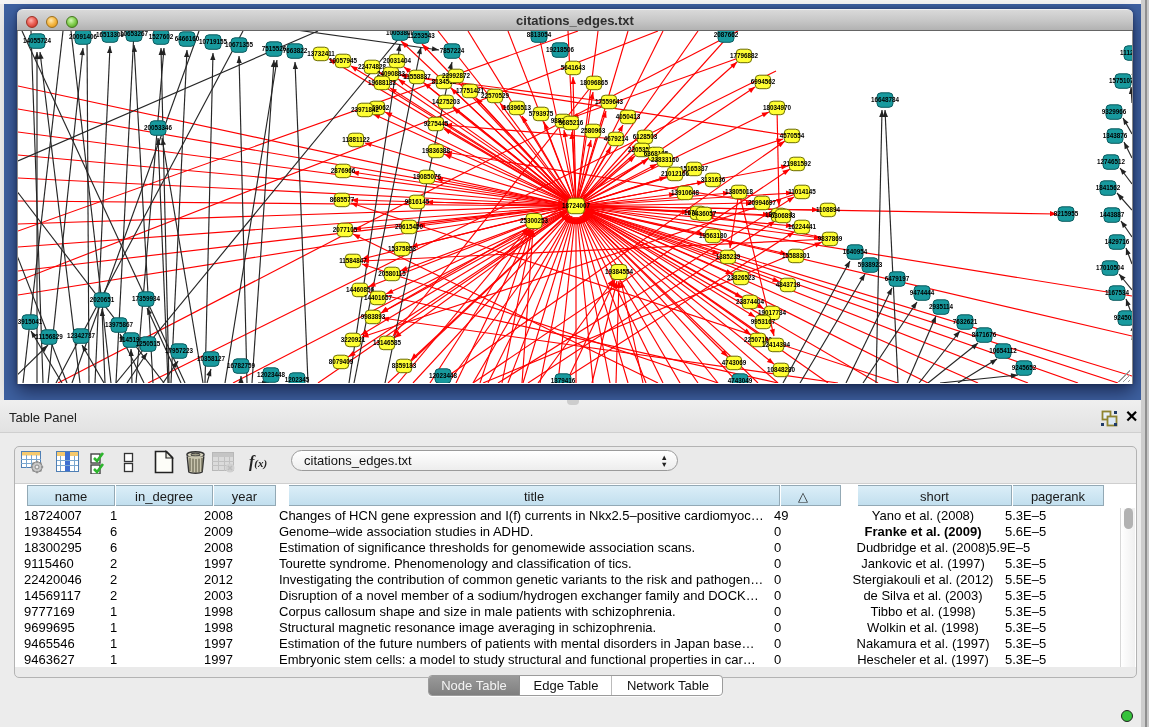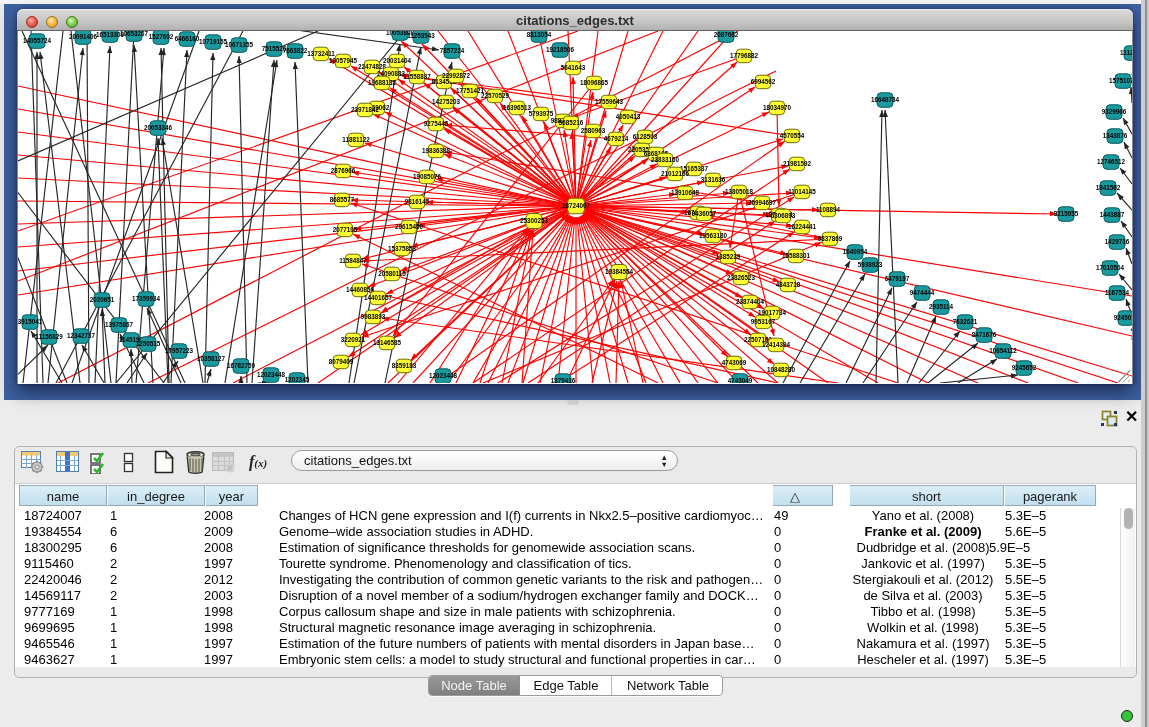--- a/index.html
+++ b/index.html
@@ -55,21 +55,21 @@
 
 
 #combo { position:absolute; left:291px; top:450px; width:387px; height:21px;
   background:linear-gradient(#ffffff,#ededed); border:1px solid #9a9a9a; border-radius:11px;
   font-size:13px; color:#111; line-height:19px; padding-left:12px; }
 #combo .ud { position:absolute; right:9px; top:2.5px; font-size:7.5px; color:#222; line-height:7px; text-align:center;}
 
 
 #tbl { position:absolute; left:15px; top:483px; width:1121px; height:184px; background:#ffffff;
   border-top:1px solid #cfcfcf; font-size:13px; color:#000; }
-#thead { position:absolute; left:4px; top:1px; height:21px; width:1105px; }
+#thead { position:absolute; left:12px; top:1px; height:21px; width:1105px; }
 .hc { position:absolute; top:0; height:21px; background:linear-gradient(#dbeef8,#c2dfee);
   border-right:1px solid #93a9b5; border-top:1px solid #93a9b5; border-bottom:1px solid #93a9b5;
   text-align:center; line-height:21px; font-size:13px; color:#1a1a1a; overflow:hidden; }
 .hc:first-child { border-left:1px solid #93a9b5; }
 .rows { position:absolute; left:0; top:24px; }
 .cell { position:absolute; height:16px; line-height:16px; white-space:nowrap; overflow:hidden; }
 #vscroll { position:absolute; left:1105px; top:24px; width:15px; height:159px;
   background:linear-gradient(90deg,#ffffff,#f0f0f0); border-left:1px solid #d8d8d8; }
 #vthumb { position:absolute; left:3px; top:0px; width:9px; height:21px; background:#b2b2b2; border-radius:5px; }
 
@@ -830,20 +830,23 @@
             <rect x="1040.0" y="175.8" width="16" height="14.5" rx="4" fill="#189a9e" stroke="#0b5c60"></rect>
             <text x="1048" y="185.2" font-size="6.3" font-weight="bold" text-anchor="middle" fill="#000">8215955</text>
             <rect x="700.0" y="-3.2" width="16" height="14.5" rx="4" fill="#189a9e" stroke="#0b5c60"></rect>
             <text x="708" y="6.2" font-size="6.3" font-weight="bold" text-anchor="middle" fill="#000">2087662</text>
           </g>
         </svg>
       <div id="grip"></div>
     </div>
   </div>
 
+  <div id="tp-head">
+      <div class="t">Table Panel</div>
+    </div>
   <div id="tp-notch"></div>
   <svg id="tp-float" style="position:absolute;left:1101px;top:410px" width="17" height="17">
     <rect x="1.5" y="1.5" width="8" height="8" fill="#e8f0fa" stroke="#8f8430" stroke-width="1.8"></rect>
     <rect x="6.5" y="6.5" width="9" height="9" fill="#dde9f6" stroke="#8f8430" stroke-width="1.8"></rect>
     <rect x="13" y="1" width="3" height="3" fill="#1f3a66"></rect>
     <rect x="0" y="13" width="3" height="3" fill="#1f3a66"></rect>
     <rect x="13" y="13" width="3" height="3" fill="#1f3a66"></rect>
   </svg>
   <div id="tp-x">✕</div>
 
@@ -896,21 +899,22 @@
         </g>
       </svg>
       <div class="ticon" style="left:233px;top:5px;width:30px;font-family:'Liberation Serif',serif;font-style:italic;font-weight:bold;font-size:16px;color:#222">f<span style="font-size:11px">(x)</span></div>
   </div>
   <div id="combo">citations_edges.txt<span class="ud">▲<br>▼</span></div>
 
   <div id="tbl">
     <div id="thead">
       <div class="hc" style="left:0;width:88px">name</div>
       <div class="hc" style="left:89px;width:97px">in_degree</div>
-      <div class="hc" style="left:187px;width:52px">year</div>
+      <div class="hc" style="left:187px;width:62px">year</div>
+      <div class="hc" style="left:262px;width:491px">title</div>
       <div class="hc" style="left:754px;width:60px;text-align:left;padding-left:17px">△ out_de…</div>
       <div class="hc" style="left:831px;width:154px">short</div>
       <div class="hc" style="left:986px;width:91px">pagerank</div>
     </div>
     <div class="rows">
       <div class="cell" style="left:9px;top:0px;width:78px;">18724007</div>
         <div class="cell" style="left:95px;top:0px;width:90px;">1</div>
         <div class="cell" style="left:189px;top:0px;width:70px;">2008</div>
         <div class="cell" style="left:264px;top:0px;width:488px;">Changes of HCN gene expression and I(f) currents in Nkx2.5–positive cardiomyoc…</div>
         <div class="cell" style="left:759px;top:0px;width:70px;">49</div>

